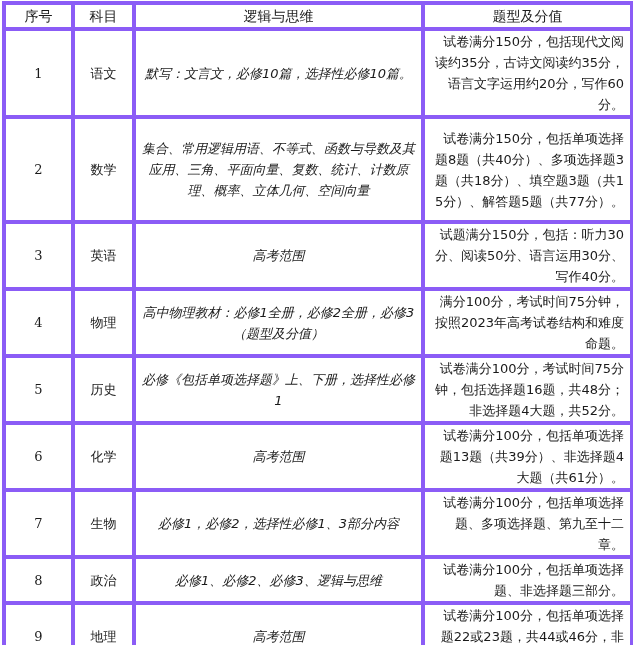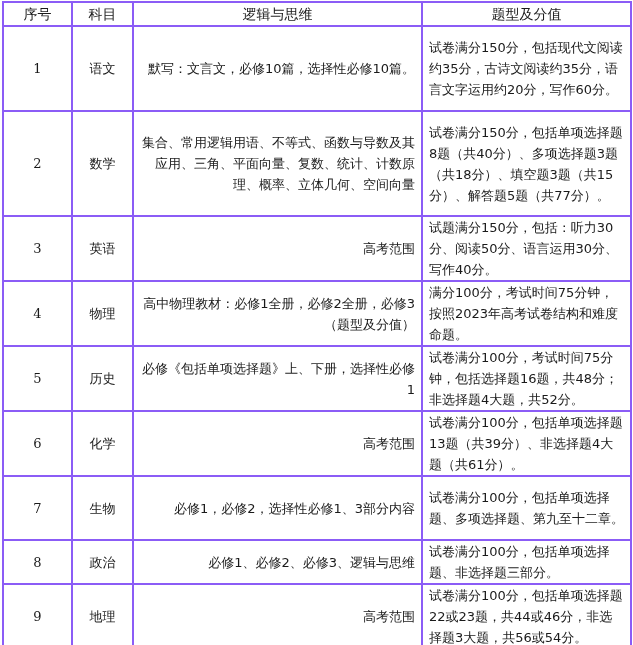--- a/index.html
+++ b/index.html
@@ -16,38 +16,38 @@
   }
   table.exam {
     position: absolute;
     left: 2px;
     top: 1px;
     border-collapse: collapse;
     table-layout: fixed;
     width: 628px;
   }
   table.exam td, table.exam th {
-    border: 2px solid #8b5cf6;
+    border: 4px solid #8b5cf6;
     font-size: 13px;
     line-height: 21px;
     padding: 0 6px;
     vertical-align: middle;
     word-break: break-all;
     font-weight: normal;
     margin-top: 23px;
   }
   table.exam th {
     text-align: center;
     height: 22px;
     font-size: 14px;
   }
   td.c-num, td.c-subj { text-align: center; font-size: 14px; }
   td.c-num { font-family: "DejaVu Serif", "Liberation Serif", serif; }
-  td.c-scope { text-align: right; }
-  td.c-type { text-align: left; padding: 0 4px 0 5px; }
+  td.c-scope { text-align: center; font-style: italic; }
+  td.c-type { text-align: right; padding: 0 4px 0 5px; }
 </style>
 </head>
 <body>
 
 <table class="exam">
   <colgroup>
     <col style="width:69px">
     <col style="width:61px">
     <col style="width:289px">
     <col style="width:209px">

